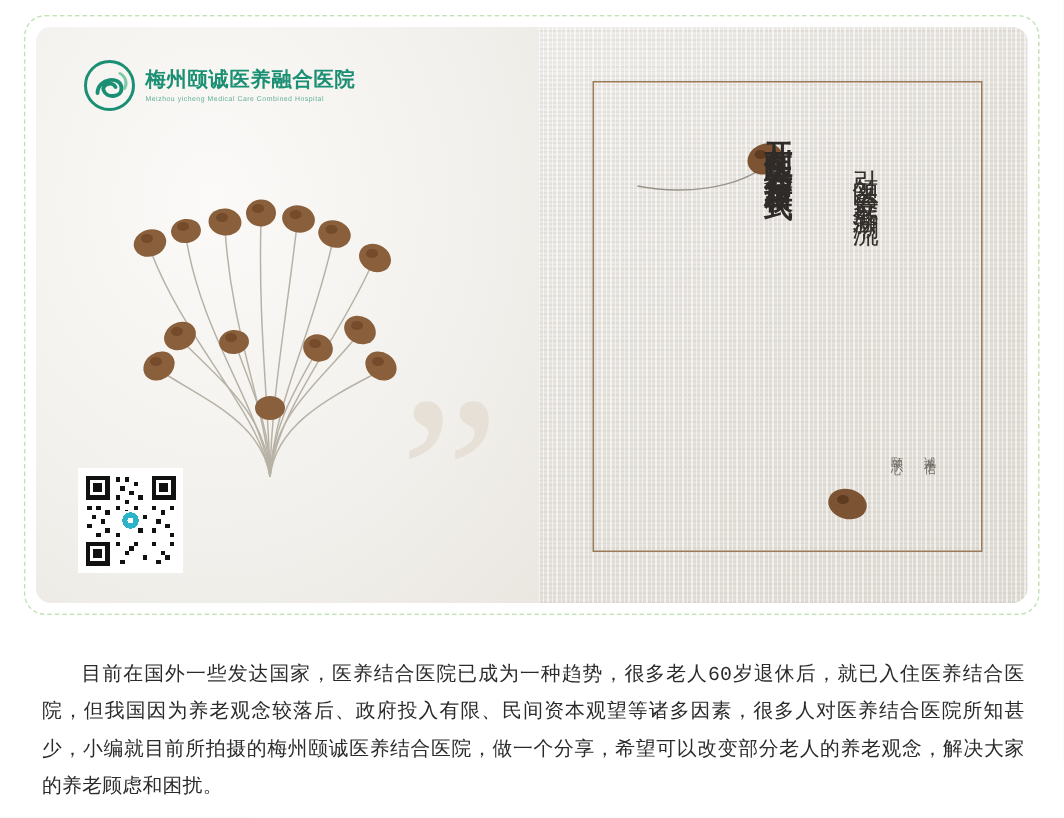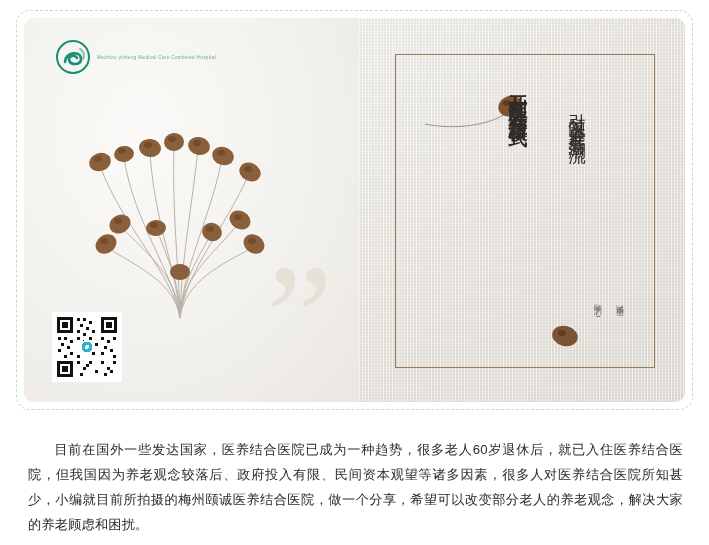--- a/index.html
+++ b/index.html
@@ -200,21 +200,21 @@
     letter-spacing: 2px;
     color: #6e6a64;
   }
 
   
   .article {
     position: absolute;
     left: 28px;
     top: 424px;
     width: 655px;
-    font-family: Liberation Sans, sans-serif;
+    font-family: Liberation Mono, monospace;
     font-size: 13.2px;
     line-height: 25px;
     color: #2b2b2b;
     text-align: justify;
     text-indent: 2em;
     letter-spacing: 0.2px;
   }
 </style>
 </head>
 <body>
@@ -229,20 +229,21 @@
 
       <div class="logo">
         <span class="logo-mark">
           <svg width="34" height="34" viewBox="0 0 34 34">
             <circle cx="17" cy="17" r="16" fill="none" stroke="#1b8f73" stroke-width="2"></circle>
             <path d="M9 22 C9 12, 25 10, 25 19 C25 25, 15 26, 13 20 C12 16, 19 14, 21 18" fill="none" stroke="#1b8f73" stroke-width="2.6" stroke-linecap="round"></path>
             <path d="M24 9 C28 11, 29 16, 27 19" fill="none" stroke="#7dc9a8" stroke-width="2" stroke-linecap="round"></path>
           </svg>
         </span>
         <span class="logo-text">
+          <span class="logo-title">梅州颐诚医养融合医院</span>
           <span class="logo-sub">Meizhou yicheng Medical Care Combined Hospital</span>
         </span>
       </div>
 
       <span class="bouquet">
         <svg width="240" height="215" viewBox="0 0 240 215">
           <g stroke="#b8b2a6" stroke-width="1" fill="none">
             <path d="M118 212 C112 170, 60 120, 38 60"></path>
             <path d="M118 212 C113 168, 72 118, 62 52"></path>
             <path d="M118 212 C115 165, 92 115, 88 46"></path>

